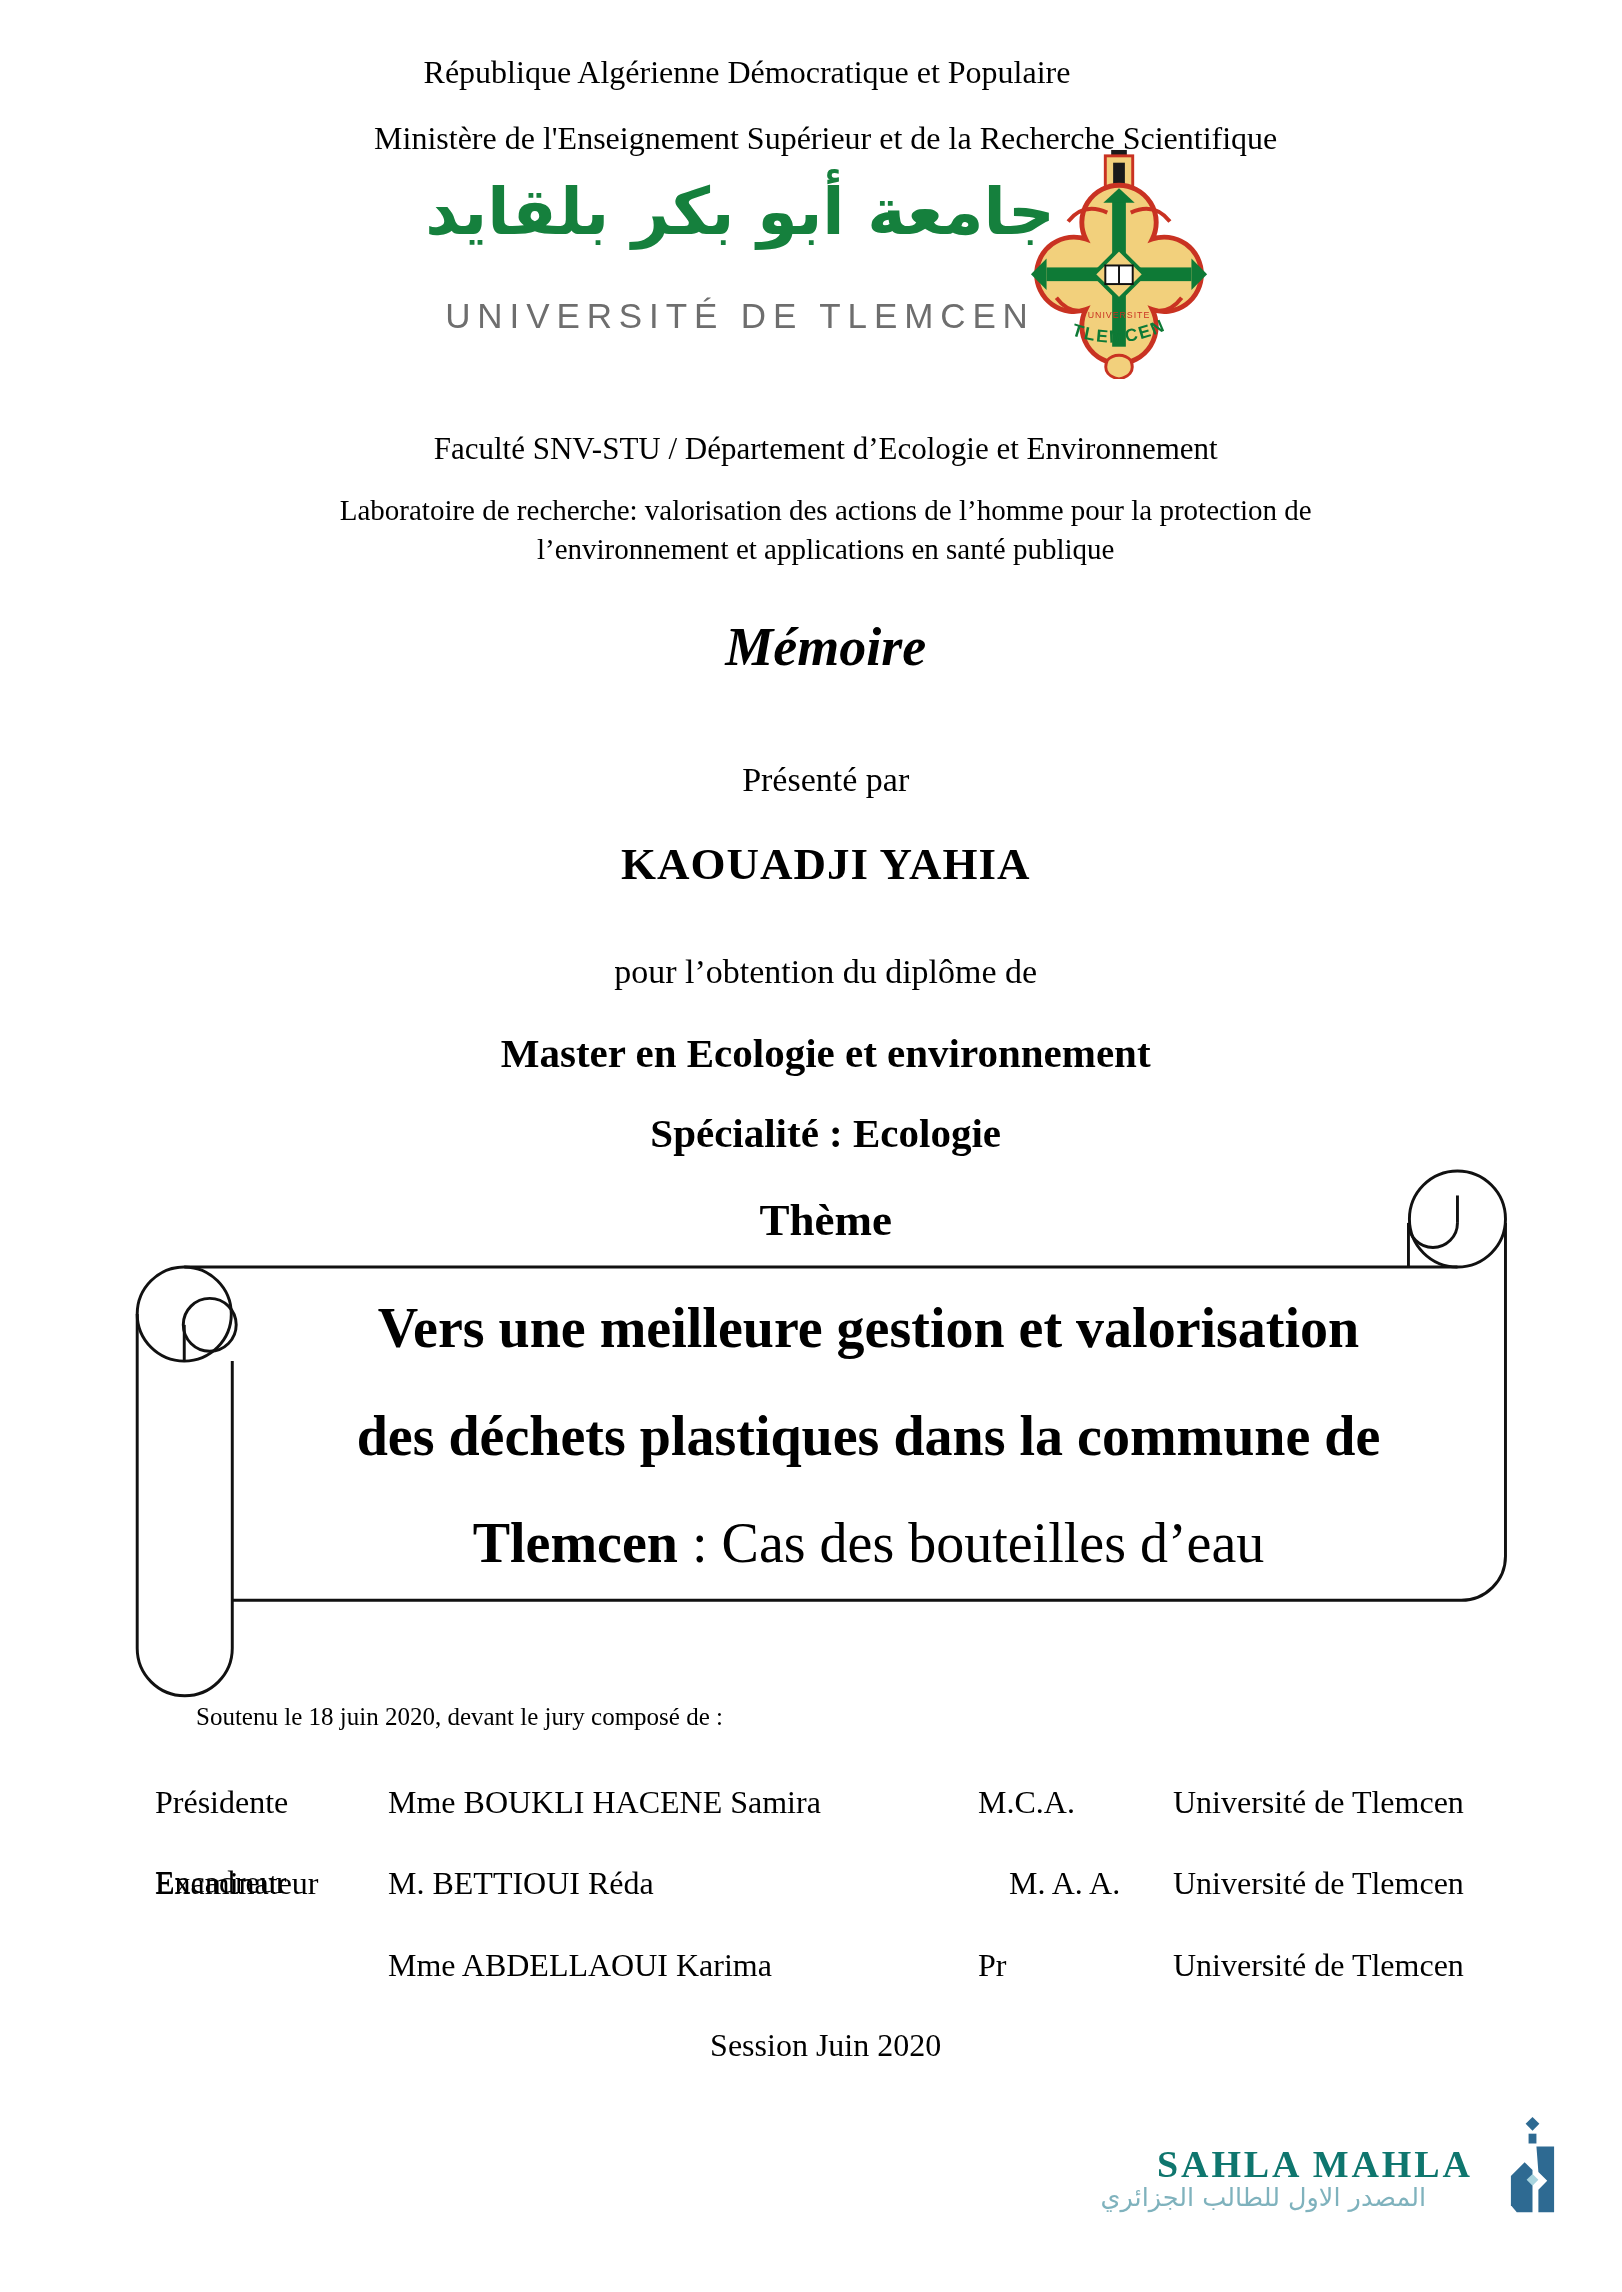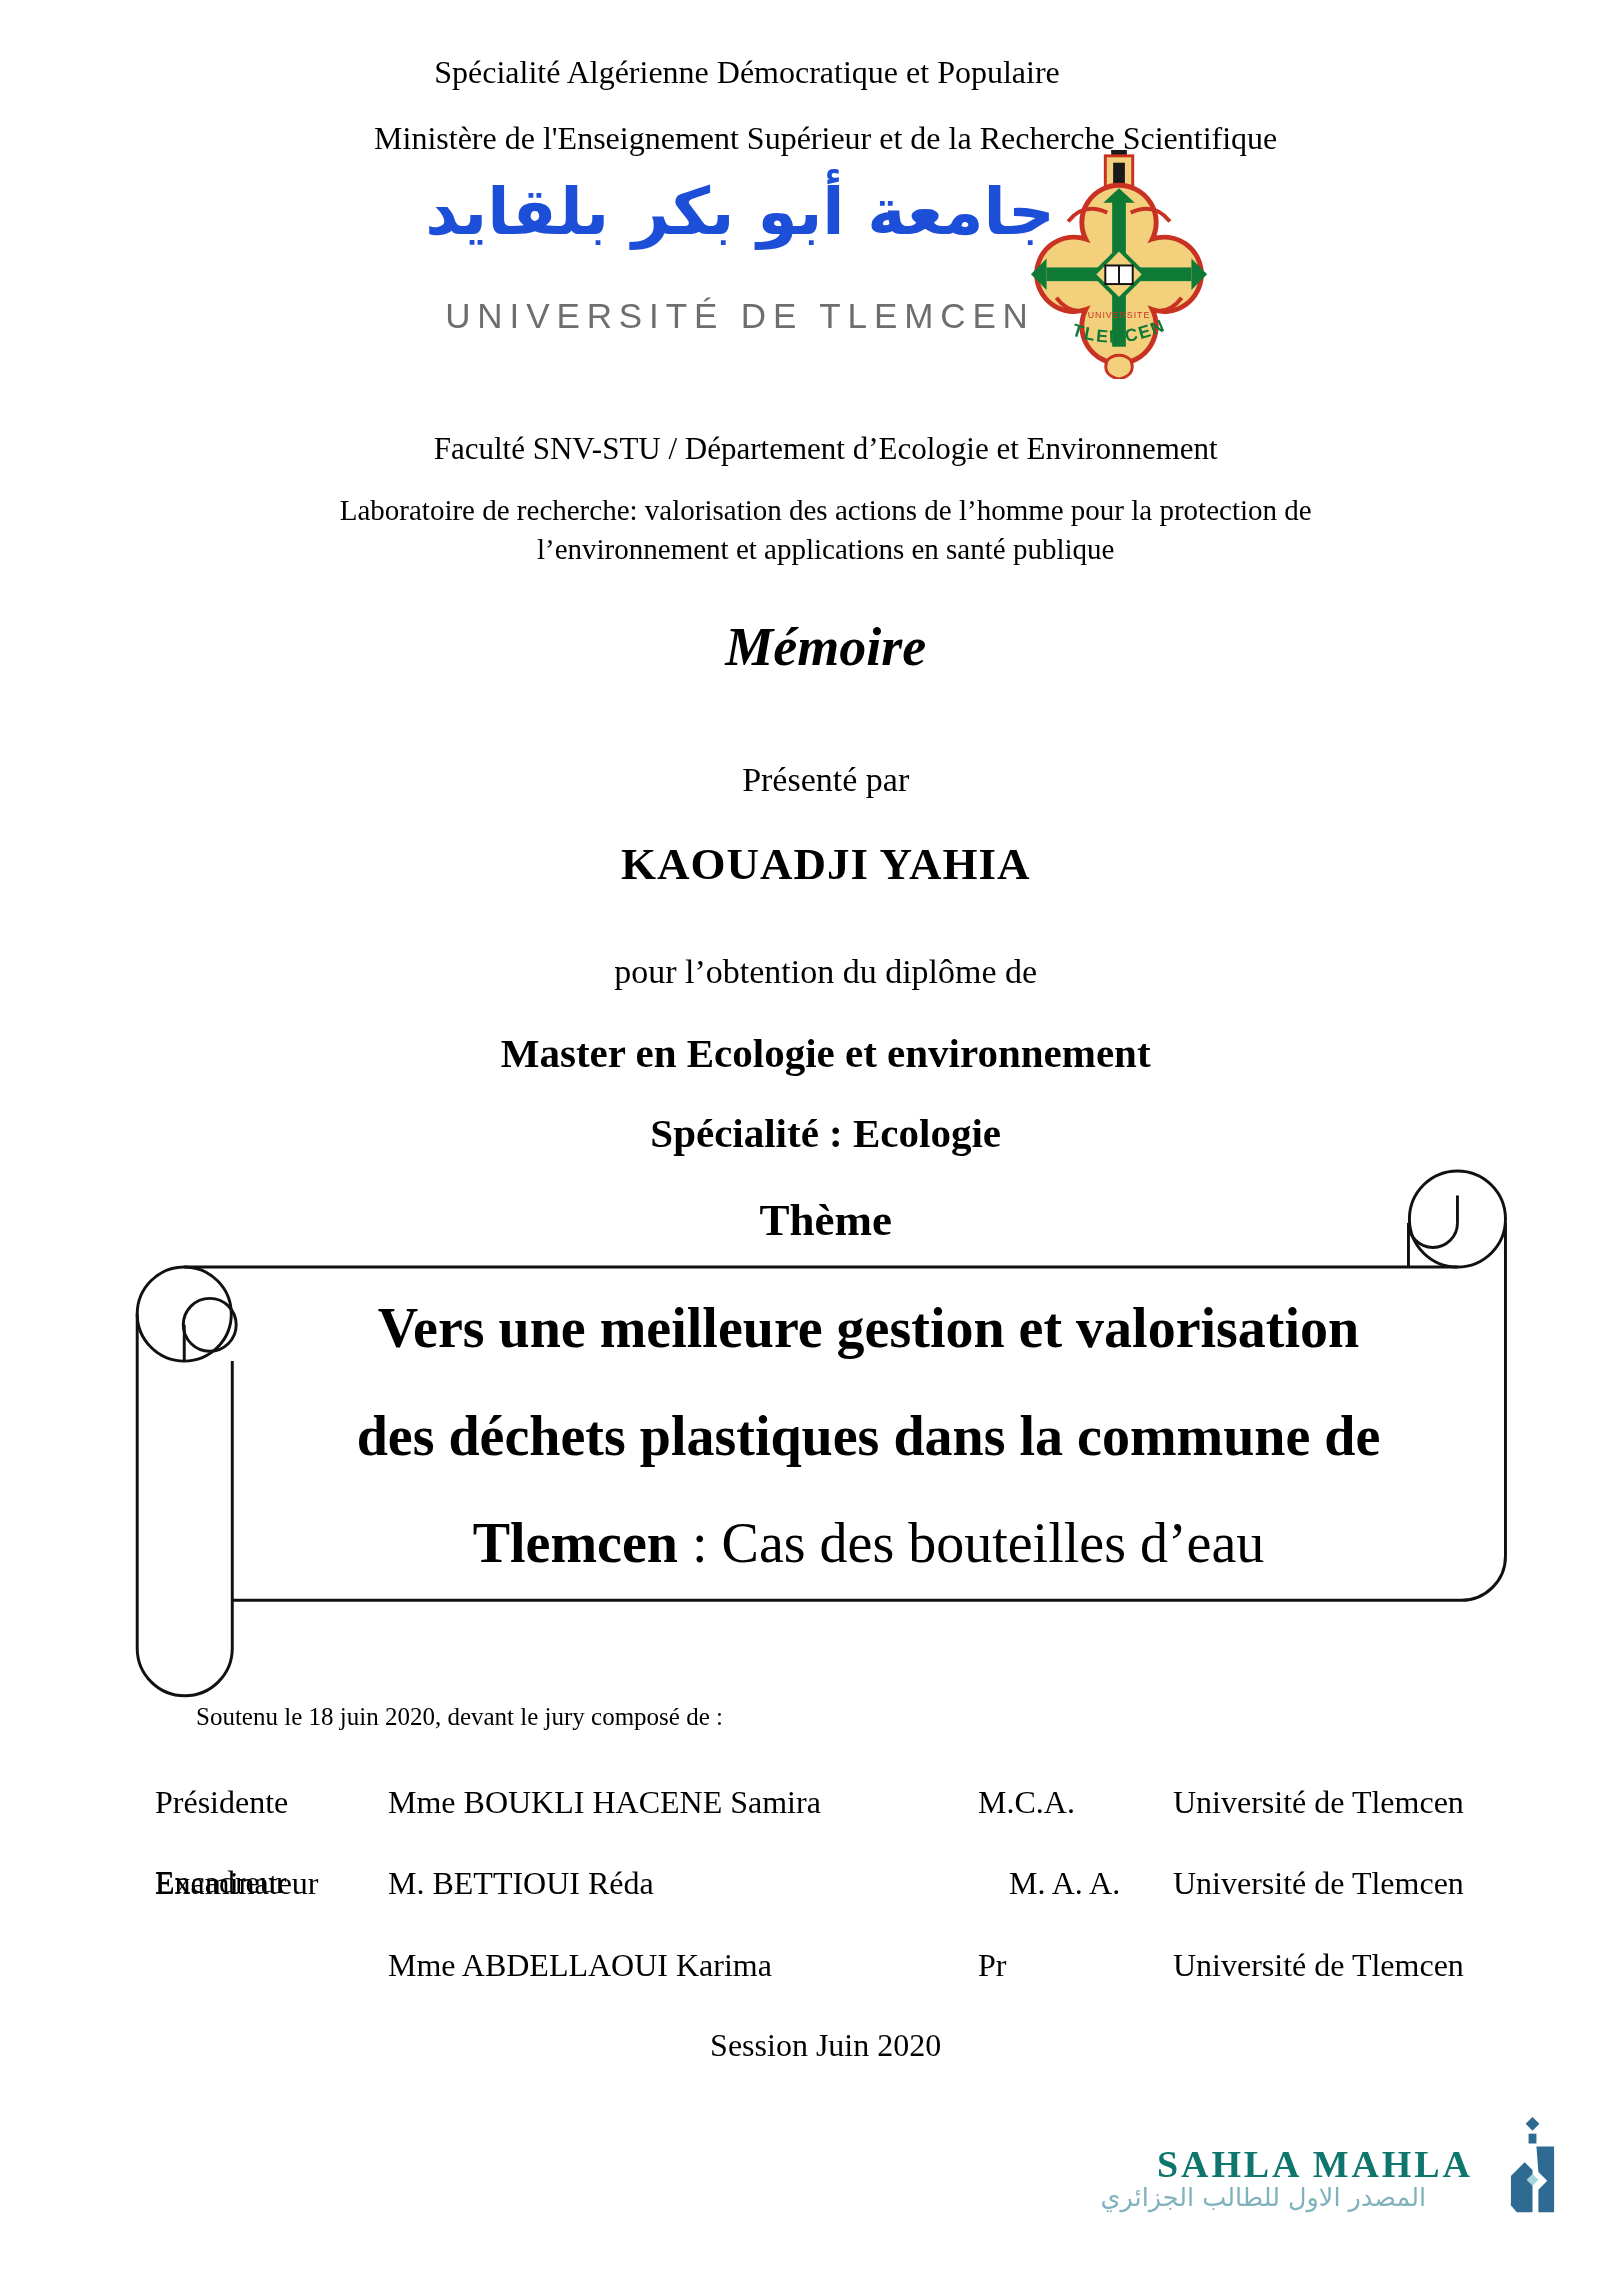--- a/index.html
+++ b/index.html
@@ -8,39 +8,39 @@
   .abs{position:absolute;}
   .crow{position:absolute;left:14.7px;width:1622px;text-align:center;white-space:nowrap;}
   .h33{font-size:32px;}
   .h32{font-size:31px;}
   .h30{font-size:29px;}
   .memoire{font-size:54px;font-weight:bold;font-style:italic;}
   .small35{font-size:34px;}
   .author{font-size:45px;font-weight:bold;letter-spacing:1px;}
   .degree{font-size:41px;font-weight:bold;}
   .theme{font-size:45px;font-weight:bold;}
-  .arabic-uni{font-family:"DejaVu Sans",sans-serif;font-weight:bold;font-size:65px;color:#1d4ed8;
+  .arabic-uni{font-family:"DejaVu Sans",sans-serif;font-weight:bold;font-size:65px;color:#15803d;
               direction:rtl;letter-spacing:0;}
   .latin-uni{font-family:"Liberation Sans",sans-serif;font-size:35px;color:#6e6e6e;letter-spacing:6.9px;}
   .banner-line{position:absolute;left:245px;width:1247px;text-align:center;font-size:56px;
                font-weight:bold;white-space:nowrap;}
   .banner-line .light{font-weight:normal;}
   .jury-cell{position:absolute;font-size:32px;white-space:nowrap;}
   .sahla-name{position:absolute;font-family:"Liberation Serif",serif;font-weight:bold;font-size:38px;
               letter-spacing:2.9px;color:#0f766e;white-space:nowrap;margin-left:40px;}
   .sahla-arabic{position:absolute;font-family:"DejaVu Sans",sans-serif;font-size:25.5px;color:#7fb2bd;
                 direction:rtl;white-space:nowrap;}
   svg text{font-family:"Liberation Sans",sans-serif;}
 </style>
 </head>
 <body>
 
 <div class="page">
 
-  <div class="abs h33" style="left:0;top:54px;width:1494px;text-align:center;">Spécialité Algérienne Démocratique et Populaire</div>
+  <div class="abs h33" style="left:0;top:54px;width:1494px;text-align:center;">République Algérienne Démocratique et Populaire</div>
   <div class="crow h33" style="top:120px;">Ministère de l'Enseignement Supérieur et de la Recherche Scientifique</div>
 
   <div class="abs arabic-uni" style="left:348px;top:174px;width:784px;text-align:center;">جامعة أبو بكر بلقايد</div>
   <div class="abs latin-uni" style="left:348px;top:296px;width:784px;text-align:center;">UNIVERSITÉ DE TLEMCEN</div>
 
   <svg class="abs" style="left:1019px;top:149px;" width="201" height="230" viewBox="0 0 205 235">
     <defs>
         <path id="tlc" d="M 48 188 Q 102 210 156 182"></path>
       </defs>
 

